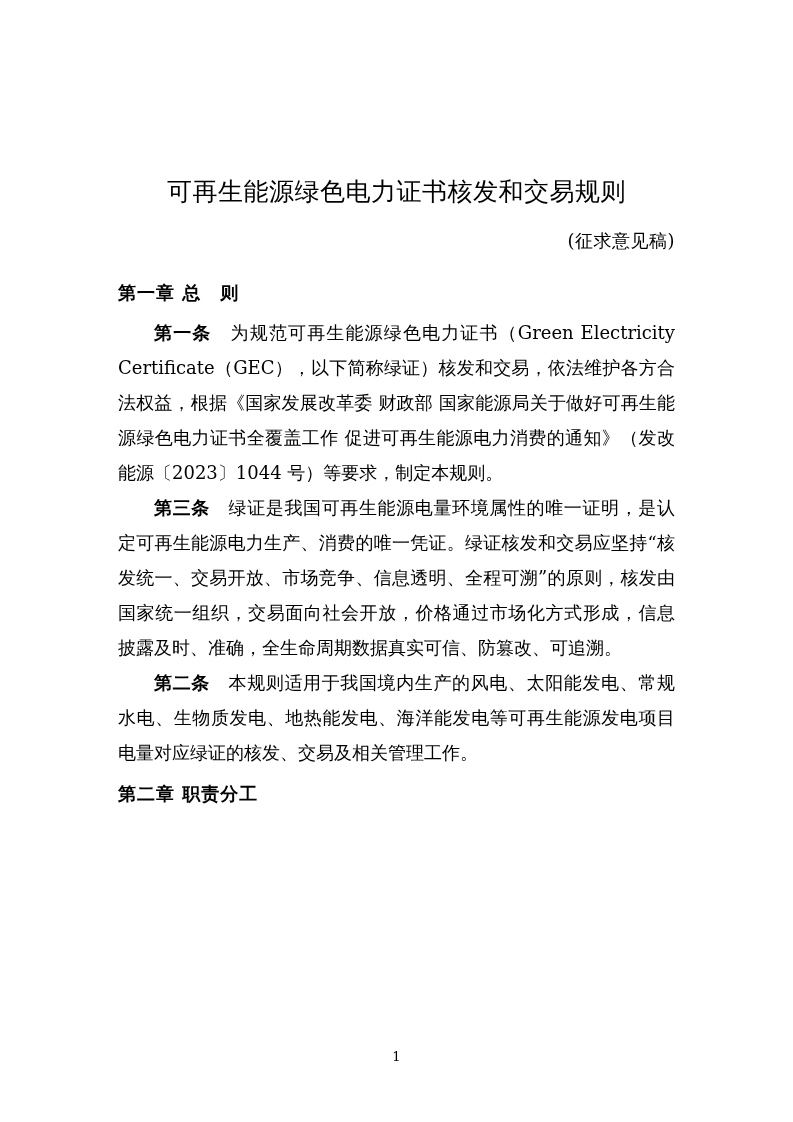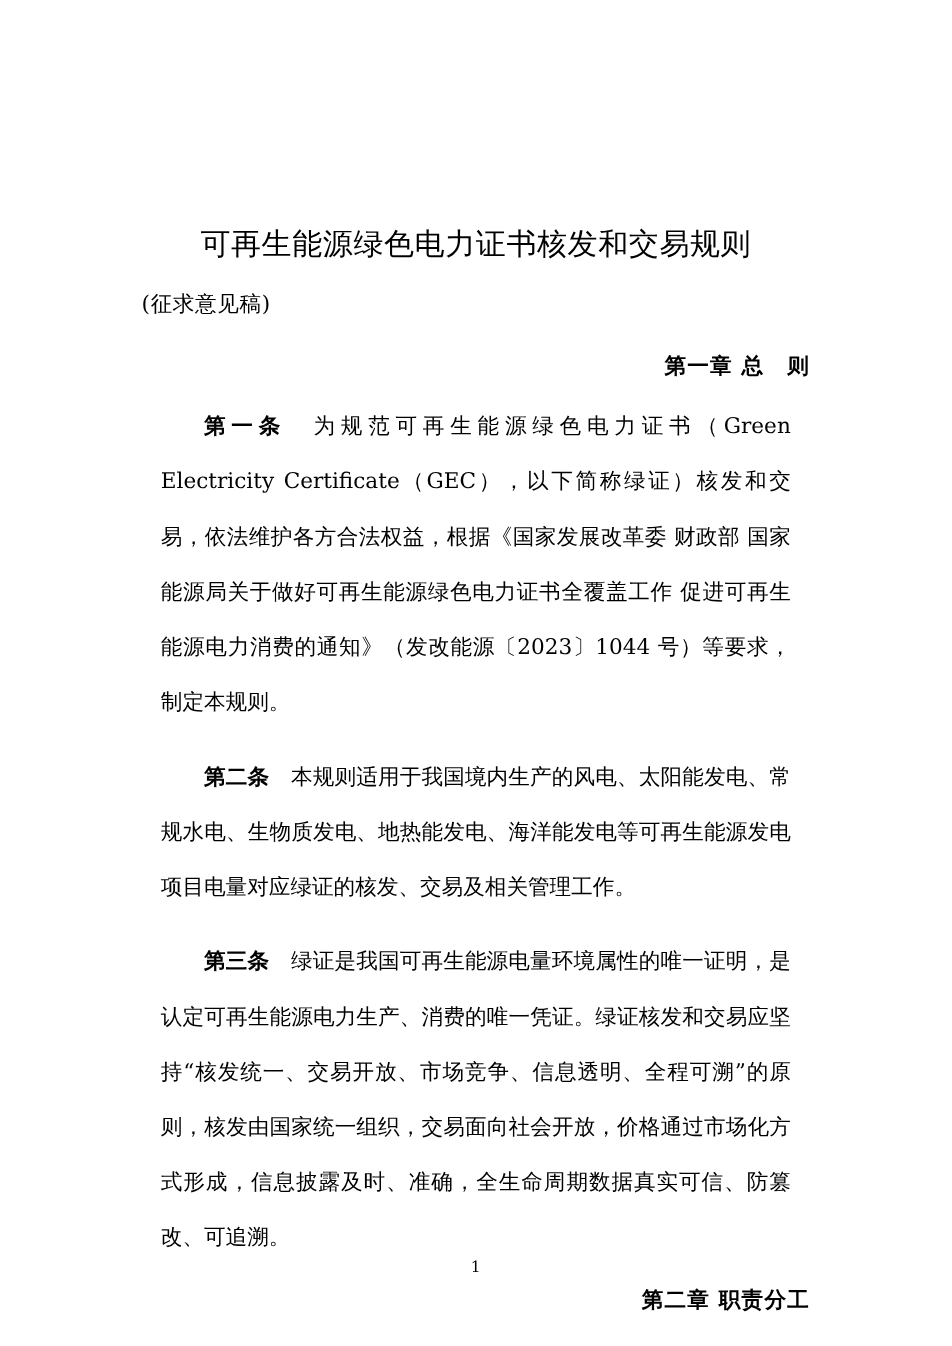--- a/index.html
+++ b/index.html
@@ -13,56 +13,56 @@
     font-family: "DejaVu Serif", "Liberation Serif", serif;
     color: #000000;
     position: relative;
     overflow: hidden;
   }
   .page {
     position: relative;
     width: 793px;
     height: 1122px;
     box-sizing: border-box;
-    padding: 12px 118px;
+    padding: 0 118px;
   }
   .doc-title {
     margin: 0;
     padding-top: 176px;
     text-align: center;
     font-size: 25px;
     font-weight: normal;
     letter-spacing: 0.5px;
     line-height: 1.3;
   }
   .doc-subtitle {
     margin: 0;
     padding-top: 20px;
-    text-align: left;
+    text-align: right;
     font-size: 18px;
     font-weight: normal;
     letter-spacing: 0.5px;
   }
   .chapter-heading {
-    text-align: right;
+    text-align: left;
     font-size: 18px;
     font-weight: bold;
     letter-spacing: 1px;
     margin: 28px 0 10px 0;
   }
   .chapter-heading.second {
     margin-top: 12px;
   }
   .para {
     font-size: 18px;
-    line-height: 46px;
+    line-height: 35px;
     text-align: justify;
     text-justify: inter-ideograph;
     text-indent: 2em;
-    margin: 16px;
+    margin: 0;
   }
   .para .article-no {
     font-weight: bold;
   }
   .page-number {
     position: absolute;
     bottom: 58px;
     left: 0;
     width: 100%;
     text-align: center;
@@ -78,25 +78,25 @@
   <h1 class="doc-title">可再生能源绿色电力证书核发和交易规则</h1>
   <div class="doc-subtitle">(征求意见稿)</div>
 
   <div class="chapter-heading">第一章 总　则</div>
 
   <p class="para">
     <span class="article-no">第一条</span><span>　为规范可再生能源绿色电力证书（Green Electricity Certificate（GEC），以下简称绿证）核发和交易，依法维护各方合法权益，根据《国家发展改革委 财政部 国家能源局关于做好可再生能源绿色电力证书全覆盖工作 促进可再生能源电力消费的通知》（发改能源〔2023〕1044 号）等要求，制定本规则。</span>
   </p>
 
   <p class="para">
-    <span class="article-no">第二条</span><span>　本规则适用于我国境内生产的风电、太阳能发电、常规水电、生物质发电、地热能发电、海洋能发电等可再生能源发电项目电量对应绿证的核发、交易及相关管理工作。</span>
+    <span class="article-no">第三条</span><span>　绿证是我国可再生能源电量环境属性的唯一证明，是认定可再生能源电力生产、消费的唯一凭证。绿证核发和交易应坚持“核发统一、交易开放、市场竞争、信息透明、全程可溯”的原则，核发由国家统一组织，交易面向社会开放，价格通过市场化方式形成，信息披露及时、准确，全生命周期数据真实可信、防篡改、可追溯。</span>
   </p>
 
   <p class="para">
-    <span class="article-no">第三条</span><span>　绿证是我国可再生能源电量环境属性的唯一证明，是认定可再生能源电力生产、消费的唯一凭证。绿证核发和交易应坚持“核发统一、交易开放、市场竞争、信息透明、全程可溯”的原则，核发由国家统一组织，交易面向社会开放，价格通过市场化方式形成，信息披露及时、准确，全生命周期数据真实可信、防篡改、可追溯。</span>
+    <span class="article-no">第二条</span><span>　本规则适用于我国境内生产的风电、太阳能发电、常规水电、生物质发电、地热能发电、海洋能发电等可再生能源发电项目电量对应绿证的核发、交易及相关管理工作。</span>
   </p>
 
   <div class="chapter-heading second">第二章 职责分工</div>
 
 
   <div class="page-number">1</div>
 
 </div>
 
 </body></html>

